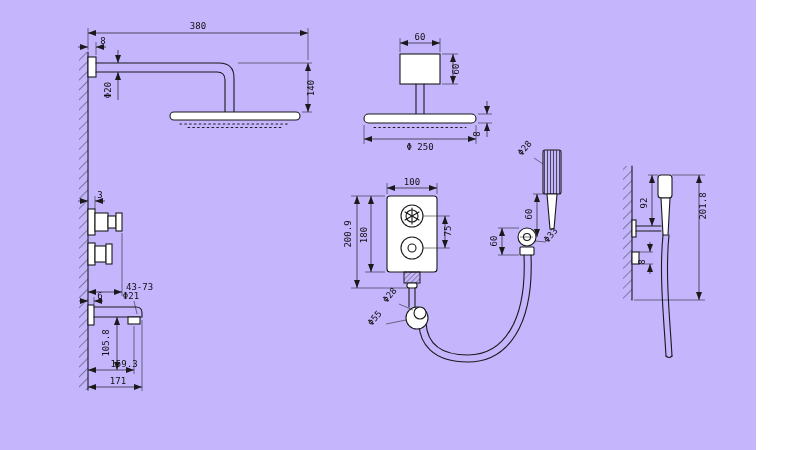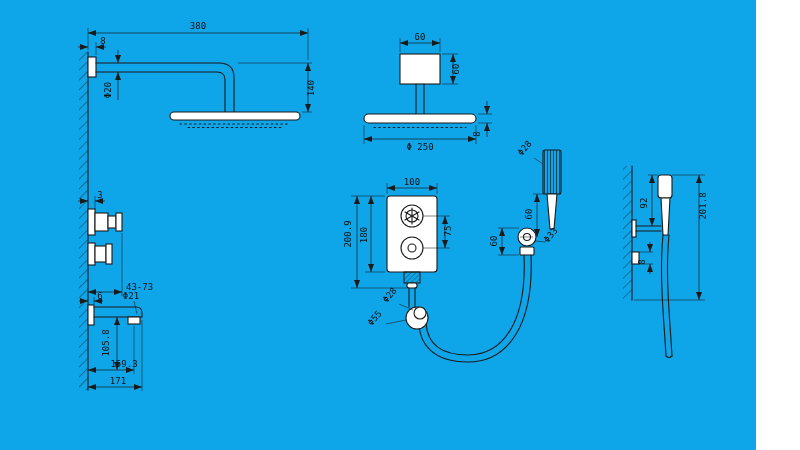--- a/index.html
+++ b/index.html
@@ -1,16 +1,16 @@
 <!DOCTYPE html>
 <html><head>
 <meta charset="utf-8">
 <style>
   html,body{margin:0;padding:0;background:#ffffff;}
-  .stage{width:756px;height:450px;position:relative;background:#0ea5e9;overflow:hidden;}
+  .stage{width:756px;height:450px;position:relative;background:#c4b5fd;overflow:hidden;}
   svg{display:block;}
   svg text{font-family:"DejaVu Sans Mono","DejaVu Sans",monospace;font-size:9px;fill:#111;}
   .ln{stroke:#1a1a1a;stroke-width:1.1;fill:none;stroke-linecap:round;}
   .fig{stroke:#1a1a1a;stroke-width:1.1;fill:#ffffff;}
   .dim{stroke:#1a1a1a;stroke-width:0.7;fill:none;}
   .ext{stroke:#1a1a1a;stroke-width:0.55;fill:none;}
 </style>
 </head>
 <body>
 

